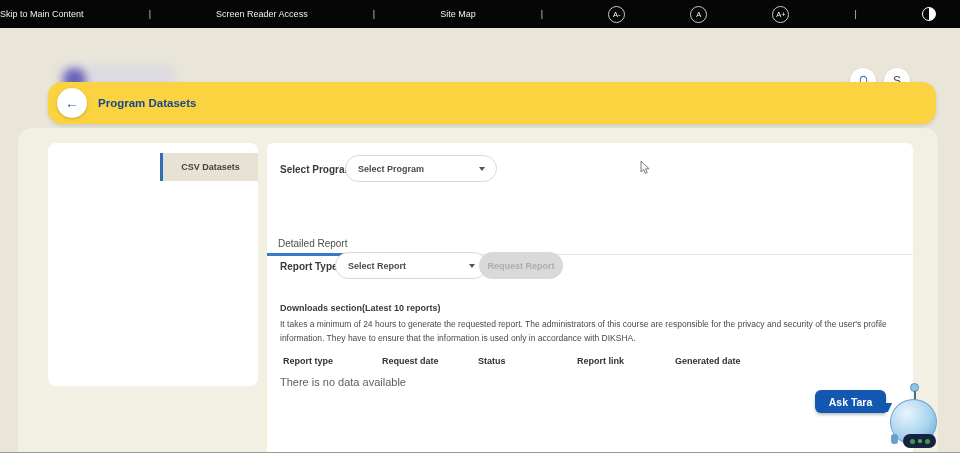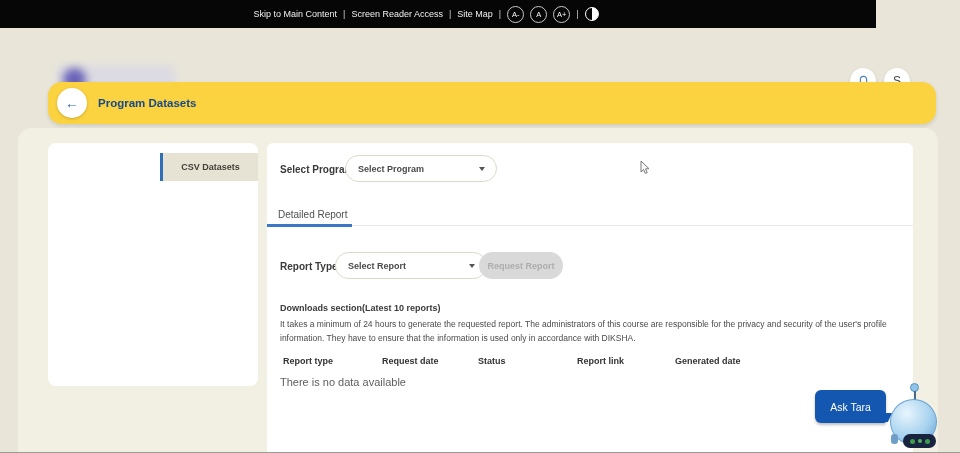--- a/index.html
+++ b/index.html
@@ -5,22 +5,22 @@
   * { margin:0; padding:0; box-sizing:border-box; }
   html,body { width:960px; height:453px; }
   body {
     font-family:"Liberation Sans", sans-serif;
     position:relative; overflow:hidden;
     background:#e9e6d9;
     border-bottom:1px solid #9a9a93;
   }
   
   .topbar {
-    position:absolute; left:0; top:0; width:876px; height:28px;
-    background:#060606; display:flex; align-items:center; justify-content:center;
+    position:absolute; left:0; top:0; width:960px; height:28px;
+    background:#060606; display:flex; align-items:center; justify-content:space-between;
     gap:6px; padding-right:24px; color:#f1f1f1; font-size:9px;
   }
   .topbar a { color:#f1f1f1; text-decoration:none; }
   .tb-sep { color:#cfcfcf; }
   .tb-circle {
     width:17px; height:17px; border-radius:50%; border:1px solid #c9c9c9;
     display:flex; align-items:center; justify-content:center; font-size:7.5px;
     color:#fff; cursor:pointer;
   }
   .contrast {
@@ -114,21 +114,21 @@
     background:#fff; display:flex; align-items:center; padding:0 12px;
     font-size:9px; font-weight:bold; color:#4a4a4a; cursor:pointer;
   }
   .pill-select .sel-caret {
     position:absolute; right:11px; width:0; height:0;
     border-left:3.5px solid transparent; border-right:3.5px solid transparent; border-top:4.5px solid #555;
   }
   .prog-select { left:78px; top:12px; width:152px; }
   .cursor-icon { position:absolute; left:372px; top:17px; }
   
-  .tabbar { position:absolute; left:0; top:60px; width:646px; height:23px; border-bottom:1px solid #e8e8e8;text-decoration:underline; }
+  .tabbar { position:absolute; left:0; top:89px; width:646px; height:23px; border-bottom:1px solid #e8e8e8;text-decoration:underline; }
   .tab {
     position:absolute; left:0; top:0; height:23px; padding:0 11px;
     display:flex; align-items:center; font-size:10px; color:#4f4f4f; cursor:pointer;
   }
   .tab-underline { position:absolute; left:0; top:21px; width:85px; height:3px; background:#3c78c8; }
   
   .rt-label { position:absolute; left:13px; top:118px; font-size:10px; font-weight:bold; color:#3a3a3a; }
   .rt-select { left:68px; top:109px; width:152px; }
   .request-btn {
     position:absolute; left:212px; top:109px; width:84px; height:27px;
@@ -139,23 +139,23 @@
   .dl-heading { position:absolute; left:13px; top:160px; font-size:9px; font-weight:bold; color:#3a3a3a; }
   .dl-note { position:absolute; left:13px; top:174px; width:630px; font-size:8.5px; color:#4a4a4a; line-height:14px; }
   .dl-table-head {
     position:absolute; left:16px; top:213px; width:620px;
     display:grid; grid-template-columns:99px 96px 99px 98px auto;
     font-size:9px; font-weight:bold; color:#333;
   }
   .empty-msg { position:absolute; left:13px; top:233px; font-size:11px; color:#5f5f5f; }
   
   .ask-tara {
-    position:absolute; left:815px; top:390px; width:71px; height:33px;
+    position:absolute; left:815px; top:390px; width:71px; height:23px;
     background:#1457b0; color:#fff; border:none; border-radius:6px 6px 2px 6px;
-    font-size:10.5px; font-weight:normal; font-family:"Liberation Sans", sans-serif;
+    font-size:10.5px; font-weight:bold; font-family:"Liberation Sans", sans-serif;
     cursor:pointer; box-shadow:0 2px 3px rgba(0,0,0,.25);
   }
   .ask-tara::after {
     content:""; position:absolute; right:-4px; bottom:1px; width:9px; height:9px;
     background:#1457b0; transform:skewX(-25deg);
   }
   .robot { position:absolute; left:886px; top:383px; width:56px; height:66px; cursor:pointer; }
   .robot .ant-ball { position:absolute; left:24px; top:0; width:9px; height:9px; border-radius:50%; background:#8cc4ea; border:1px solid #5a93c4; }
   .robot .ant-stem { position:absolute; left:28px; top:8px; width:2px; height:9px; background:#4a6a8a; }
   .robot .head {

